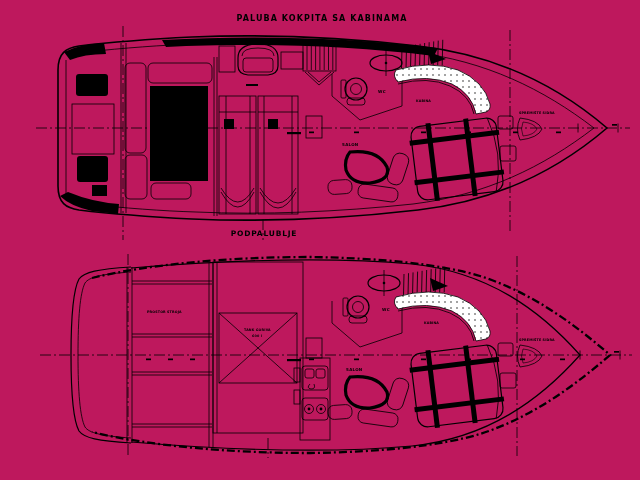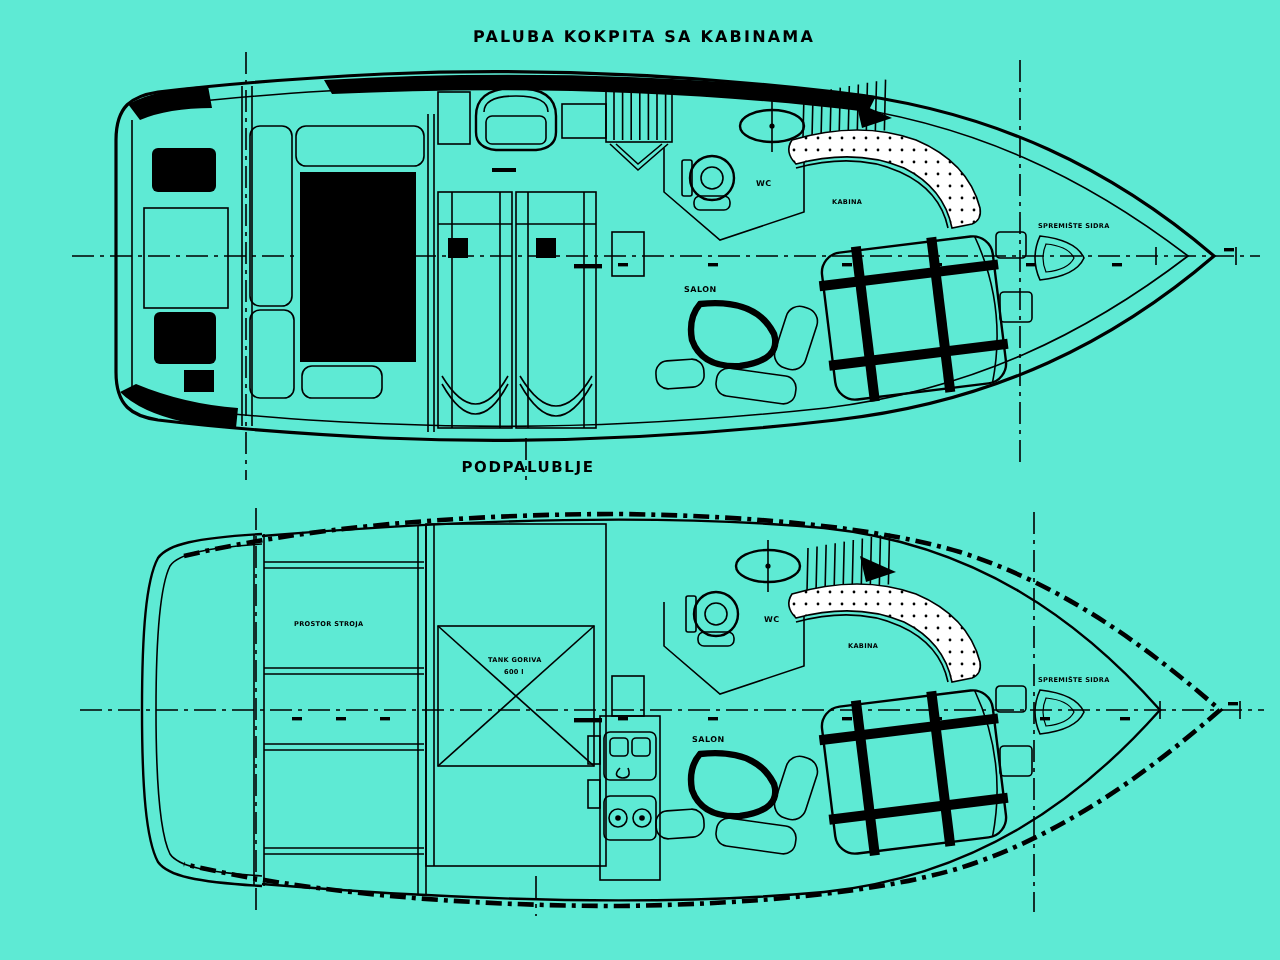--- a/index.html
+++ b/index.html
@@ -1,16 +1,16 @@
 <!DOCTYPE html>
 <html><head>
 <meta charset="utf-8">
 <style>
   html,body{margin:0;padding:0;background:#ffffff;}
-  #page{width:640px;height:480px;background:#5eead4;position:relative;overflow:hidden;
+  #page{width:640px;height:480px;background:#be185d;position:relative;overflow:hidden;
         font-family:"DejaVu Sans", sans-serif;}
   svg{position:absolute;left:0;top:0;}
   text{fill:#000;font-family:"DejaVu Sans", sans-serif;font-weight:bold;}
   .title-text{font-size:8px;letter-spacing:1.1px;}
   .title-text2{font-size:7.5px;letter-spacing:0.8px;}
   .tiny{font-size:4px;letter-spacing:0.25px;}
   .micro{font-size:3.3px;letter-spacing:0.15px;}
   .thin{stroke:#000;stroke-width:0.8;fill:none;}
   .med{stroke:#000;stroke-width:1.2;fill:none;}
   .bold{stroke:#000;stroke-width:1.6;fill:none;}

